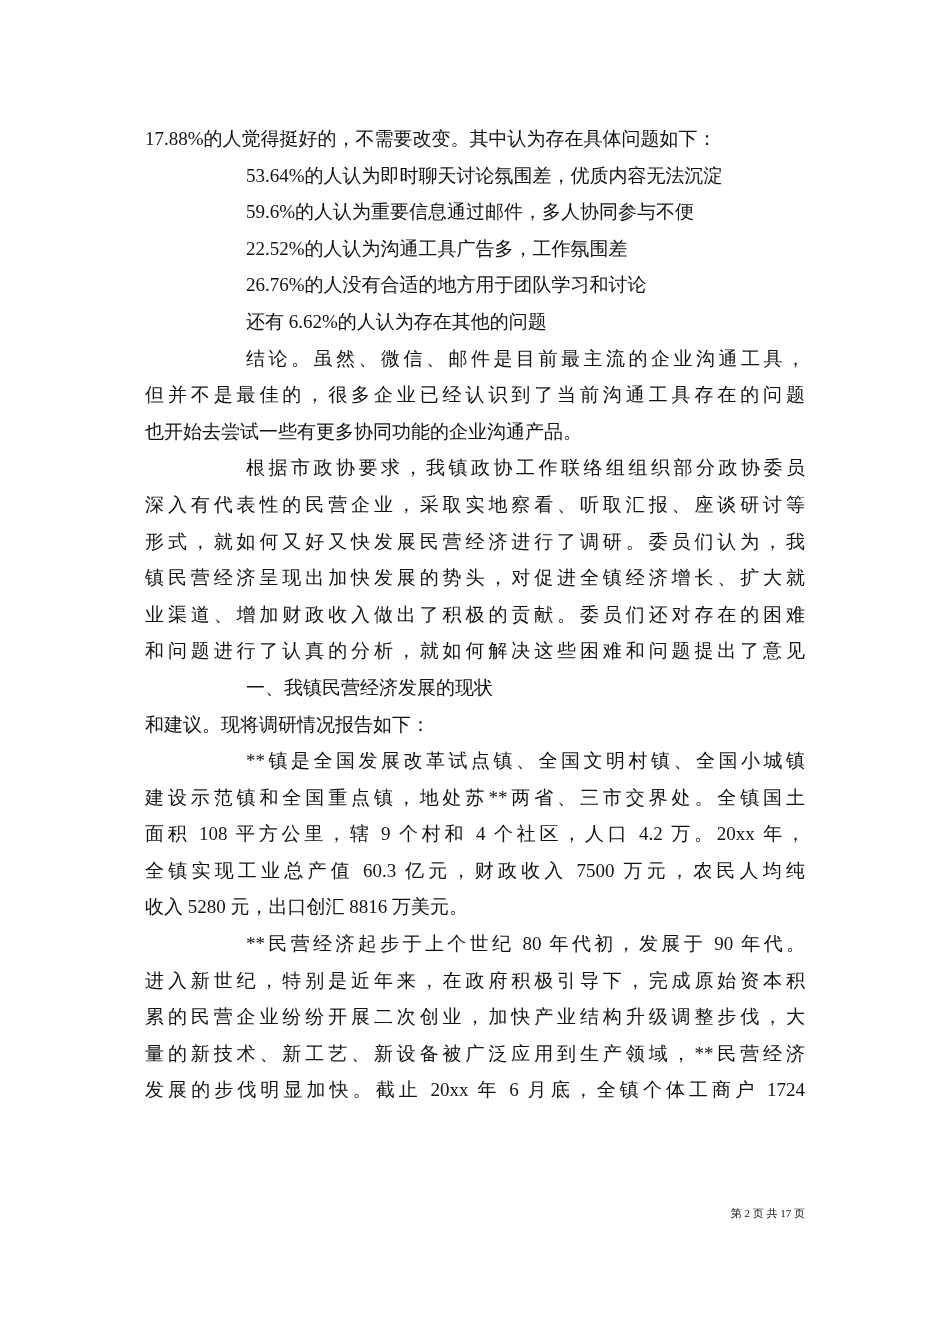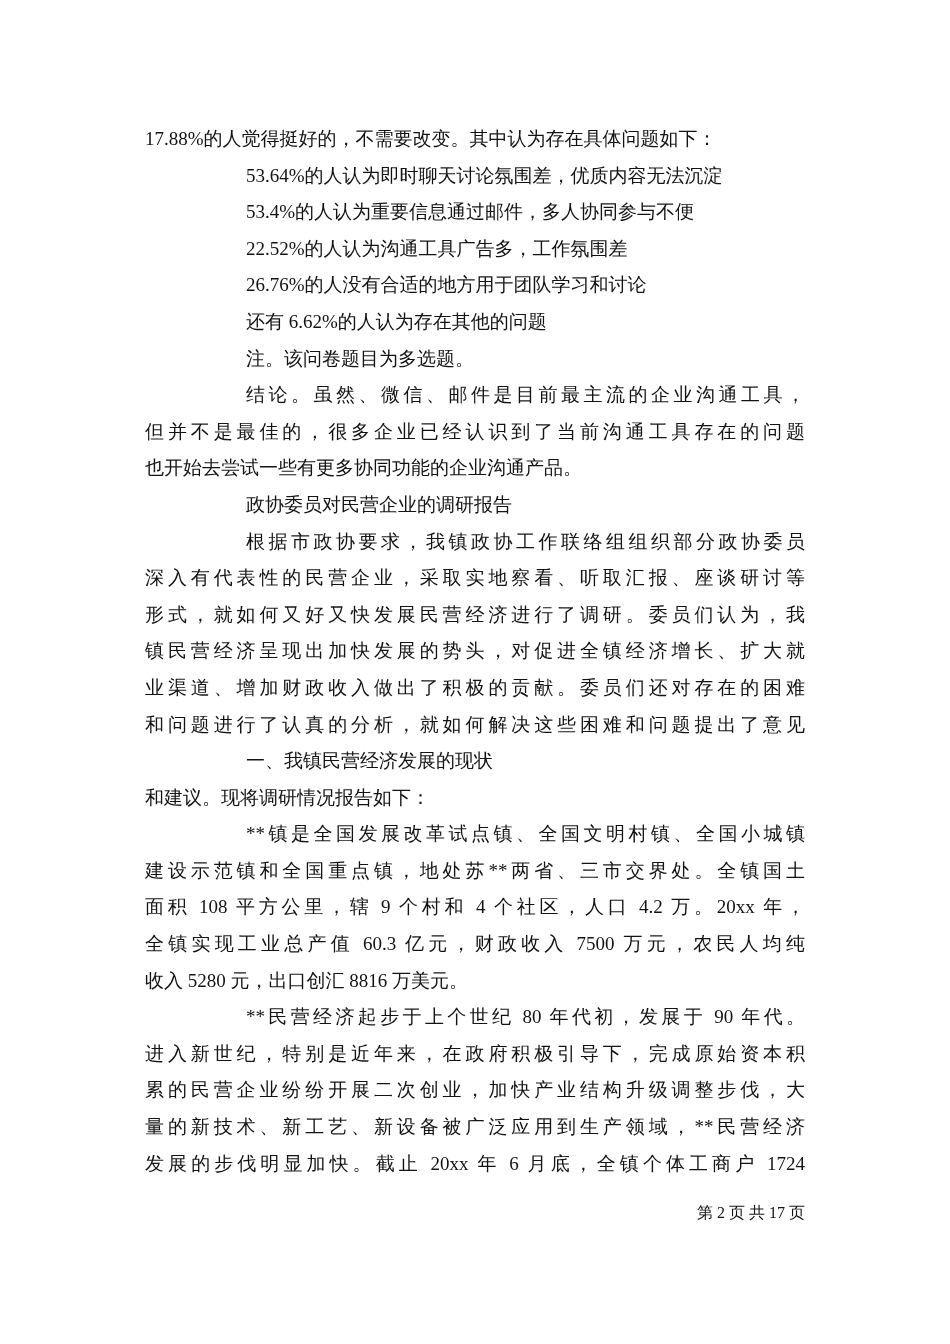--- a/index.html
+++ b/index.html
@@ -35,41 +35,39 @@
   .line.justify {
     white-space: normal;
     overflow: hidden;
     text-align: justify;
     text-align-last: justify;
   }
   .page-footer {
     position: absolute;
     top: 1202px;
     right: 145px;
-    font-size: 16px;
+    font-size: 11px;
     line-height: 22px;
     color: #131313;
   }
 </style>
 </head>
 <body>
 
 <div class="page">
   <div class="text-block" id="document-body">
       <div class="line">17.88%的人觉得挺好的，不需要改变。其中认为存在具体问题如下：</div>
       <div class="line indent">53.64%的人认为即时聊天讨论氛围差，优质内容无法沉淀</div>
-      <div class="line indent">53.4%的人认为重要信息通过邮件，多人协同参与不便</div>
+      <div class="line indent">59.6%的人认为重要信息通过邮件，多人协同参与不便</div>
       <div class="line indent">22.52%的人认为沟通工具广告多，工作氛围差</div>
       <div class="line indent">26.76%的人没有合适的地方用于团队学习和讨论</div>
       <div class="line indent">还有 6.62%的人认为存在其他的问题</div>
-      <div class="line indent">注。该问卷题目为多选题。</div>
       <div class="line indent justify">结论。虽然、微信、邮件是目前最主流的企业沟通工具，</div>
       <div class="line justify">但并不是最佳的，很多企业已经认识到了当前沟通工具存在的问题</div>
       <div class="line">也开始去尝试一些有更多协同功能的企业沟通产品。</div>
-      <div class="line indent">政协委员对民营企业的调研报告</div>
       <div class="line indent justify">根据市政协要求，我镇政协工作联络组组织部分政协委员</div>
       <div class="line justify">深入有代表性的民营企业，采取实地察看、听取汇报、座谈研讨等</div>
       <div class="line justify">形式，就如何又好又快发展民营经济进行了调研。委员们认为，我</div>
       <div class="line justify">镇民营经济呈现出加快发展的势头，对促进全镇经济增长、扩大就</div>
       <div class="line justify">业渠道、增加财政收入做出了积极的贡献。委员们还对存在的困难</div>
       <div class="line justify">和问题进行了认真的分析，就如何解决这些困难和问题提出了意见</div>
       <div class="line indent">一、我镇民营经济发展的现状</div>
       <div class="line">和建议。现将调研情况报告如下：</div>
       <div class="line indent justify">**镇是全国发展改革试点镇、全国文明村镇、全国小城镇</div>
       <div class="line justify">建设示范镇和全国重点镇，地处苏**两省、三市交界处。全镇国土</div>

